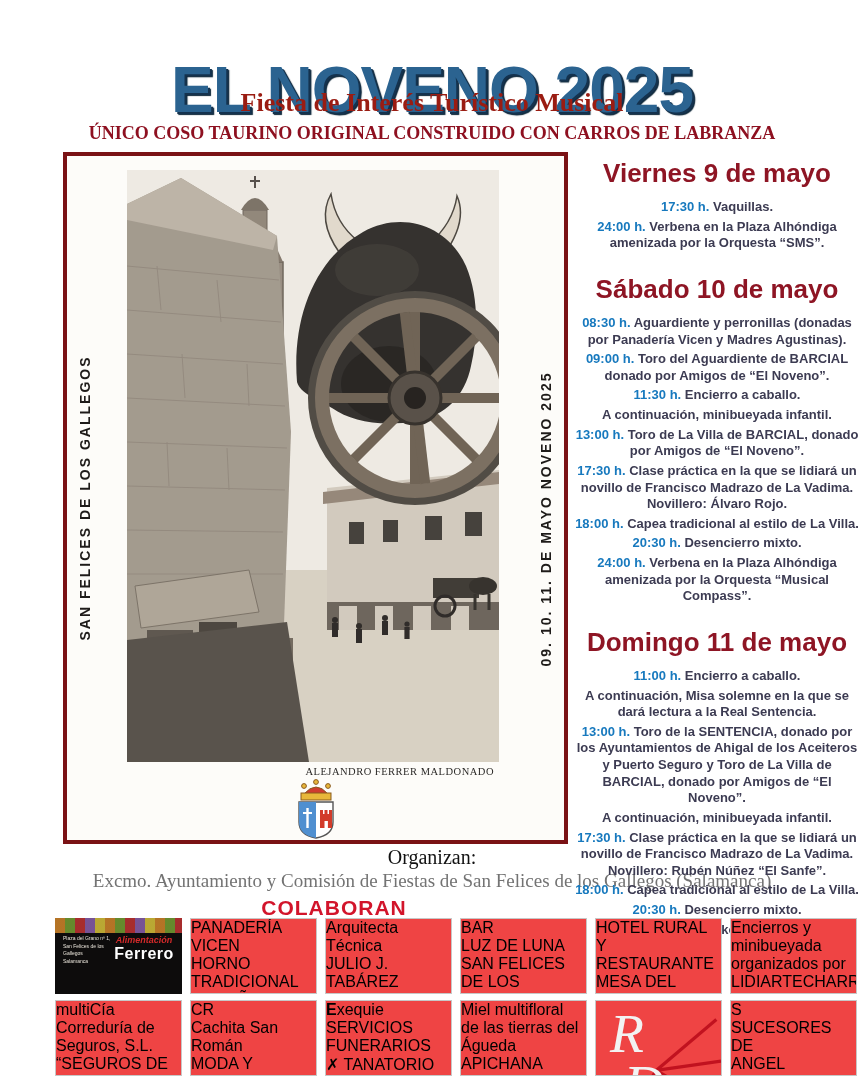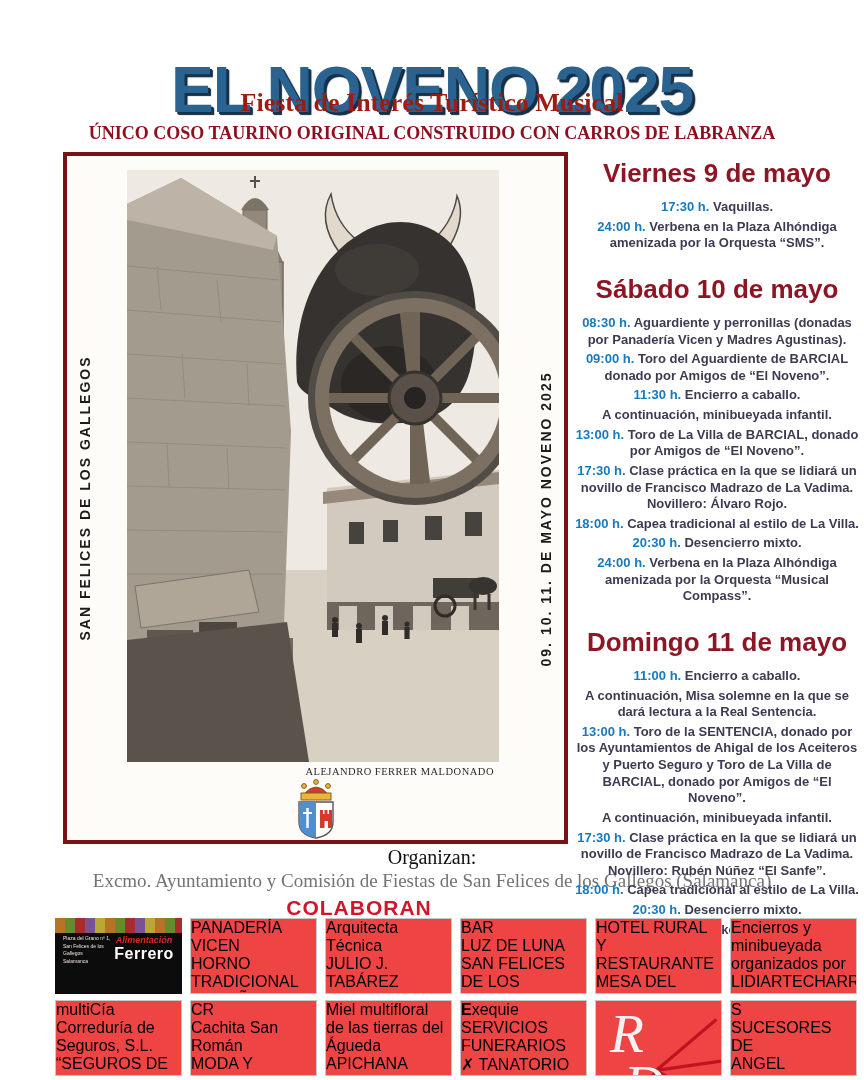--- a/index.html
+++ b/index.html
@@ -30,21 +30,21 @@
   .orgline{position:absolute;top:870px;left:0;width:100%;text-align:center;
            font-family:"Liberation Serif",serif;font-size:19px;color:#737373;}
   
   .sched{position:absolute;left:573px;top:158px;width:288px;text-align:center;color:#3c3b52;}
   .day-title{margin:22px 0 10px;font-size:26px;font-weight:bold;color:#8e1524;}
   .sched section:first-child .day-title{margin-top:0;}
   .evt{margin:3px 0;font-size:13px;font-weight:bold;line-height:1.28;}
   .time{color:#1779be;}
   
   .colaboran{position:absolute;top:896px;left:0;width:668px;text-align:center;
-             font-size:21px;font-weight:bold;letter-spacing:1px;color:#d2152b;padding-left:25px;}
+             font-size:21px;font-weight:bold;letter-spacing:1px;color:#d2152b;}
   .grid{position:absolute;left:55px;top:918px;width:806px;display:grid;
         grid-template-columns:repeat(6,127px);grid-auto-rows:76px;column-gap:8px;row-gap:6px;}
   .card{position:relative;overflow:hidden;background:#ef4444;border:1px solid #c7c7c7;
         font-family:"Liberation Sans",sans-serif;}
   .card p{margin:0;}
   
   .c-ferrero{background:#0d0c0c;border:none;color:#fff;}
   .fer-fruits{height:15px;background:repeating-linear-gradient(90deg,#d2862a 0 10px,#76a032 10px 20px,#c23333 20px 30px,#8a5fae 30px 40px,#d8c33a 40px 50px);opacity:.85;}
   .fer-mid{display:flex;padding:2px 8px;}
   .fer-addr{width:46%;font-size:5px;line-height:1.5;color:#e9e4da;}
@@ -387,38 +387,38 @@
     </div>
 
     <div class="card c-cr">
       <p class="cr-mono">CR</p>
       <p class="cr-script">Cachita San Román</p>
       <p class="cr-sub">MODA Y COMPLEMENTOS</p>
 
     </div>
 
     <div class="card">
+      <p class="exe-name"><b>E</b><span>xequie</span></p>
+      <p class="exe-sub">SERVICIOS FUNERARIOS</p>
+      <div class="exe-cols">
+        <div>
+          <p class="exe-item"><span class="exe-x">✗</span> <span class="exe-lab">TANATORIO</span><br><span>Puerta del Sol</span></p>
+
+        </div>
+
+      </div>
+
+    </div>
+
+    <div class="card">
       <p class="api-top"><span>Miel multifloral</span><br><span>de las tierras del Águeda</span></p>
       <p class="api-name">APICHANA</p>
       <svg class="api-sky" viewBox="0 0 127 18" preserveAspectRatio="none">
         <polygon points="0,18 0,10 8,10 10,6 14,6 16,10 26,10 28,4 32,4 34,9 44,9 46,12 58,12 60,5 64,5 66,2 68,5 72,5 74,10 86,10 88,7 94,7 96,11 108,11 110,6 114,6 116,10 127,10 127,18" fill="#9b958b"></polygon>
       </svg>
-    </div>
-
-    <div class="card">
-      <p class="exe-name"><b>E</b><span>xequie</span></p>
-      <p class="exe-sub">SERVICIOS FUNERARIOS</p>
-      <div class="exe-cols">
-        <div>
-          <p class="exe-item"><span class="exe-x">✗</span> <span class="exe-lab">TANATORIO</span><br><span>Puerta del Sol</span></p>
-
-        </div>
-
-      </div>
-
     </div>
 
     <div class="card c-rds">
       <svg class="rds-left" viewBox="0 0 54 72">
         <g stroke="#c1121f" stroke-width="1.4">
           <line x1="26" y1="30" x2="52" y2="8"></line>
             <line x1="26" y1="30" x2="54" y2="26"></line>
           <line x1="26" y1="30" x2="50" y2="44"></line>
             <line x1="26" y1="30" x2="40" y2="56"></line>
           <line x1="26" y1="30" x2="10" y2="56"></line>

